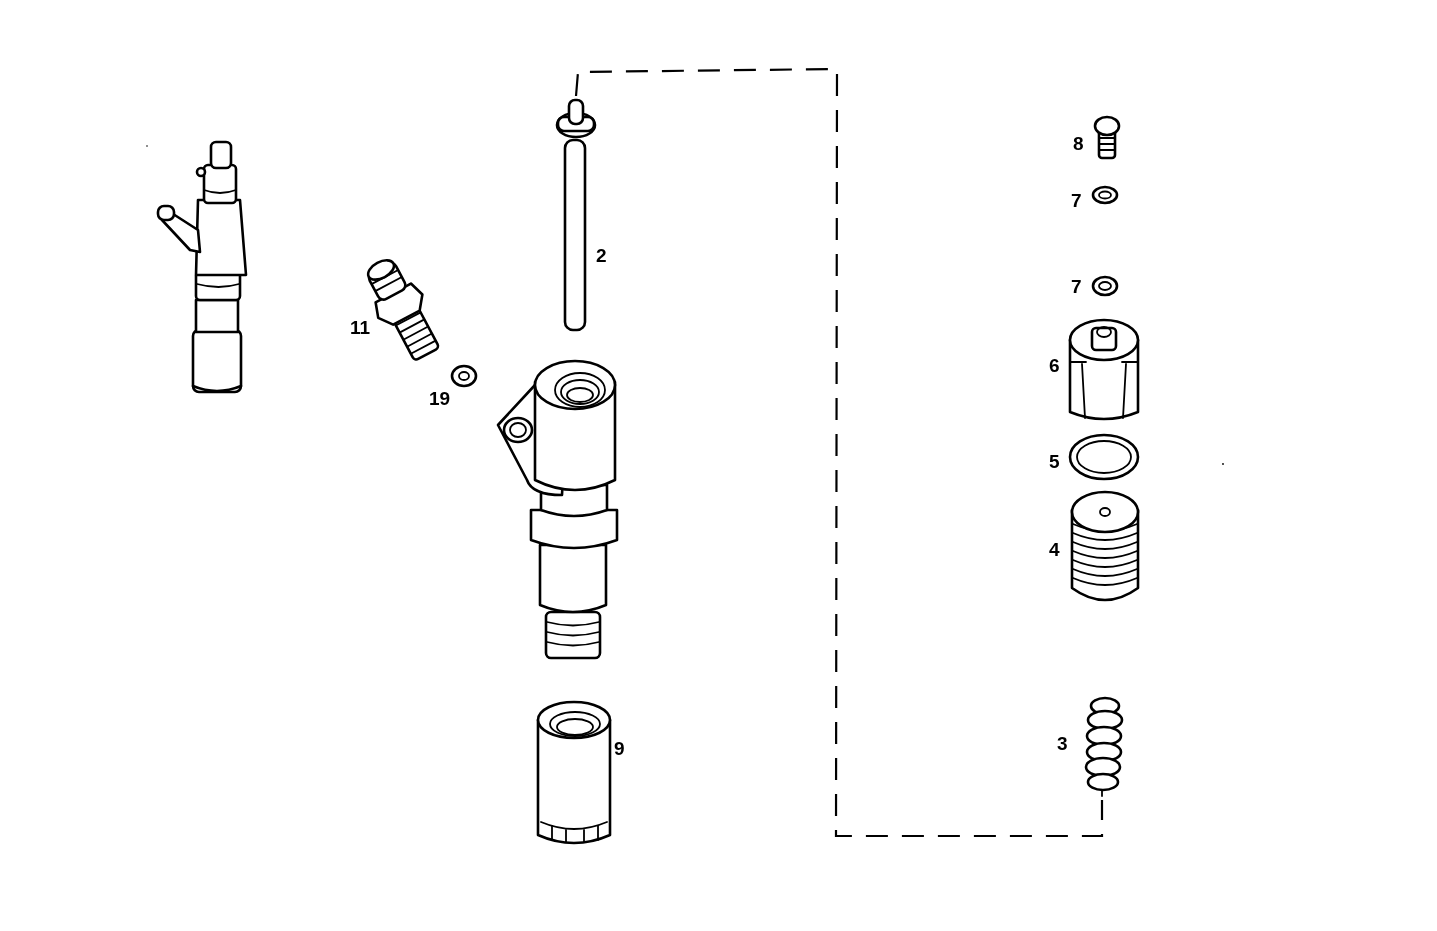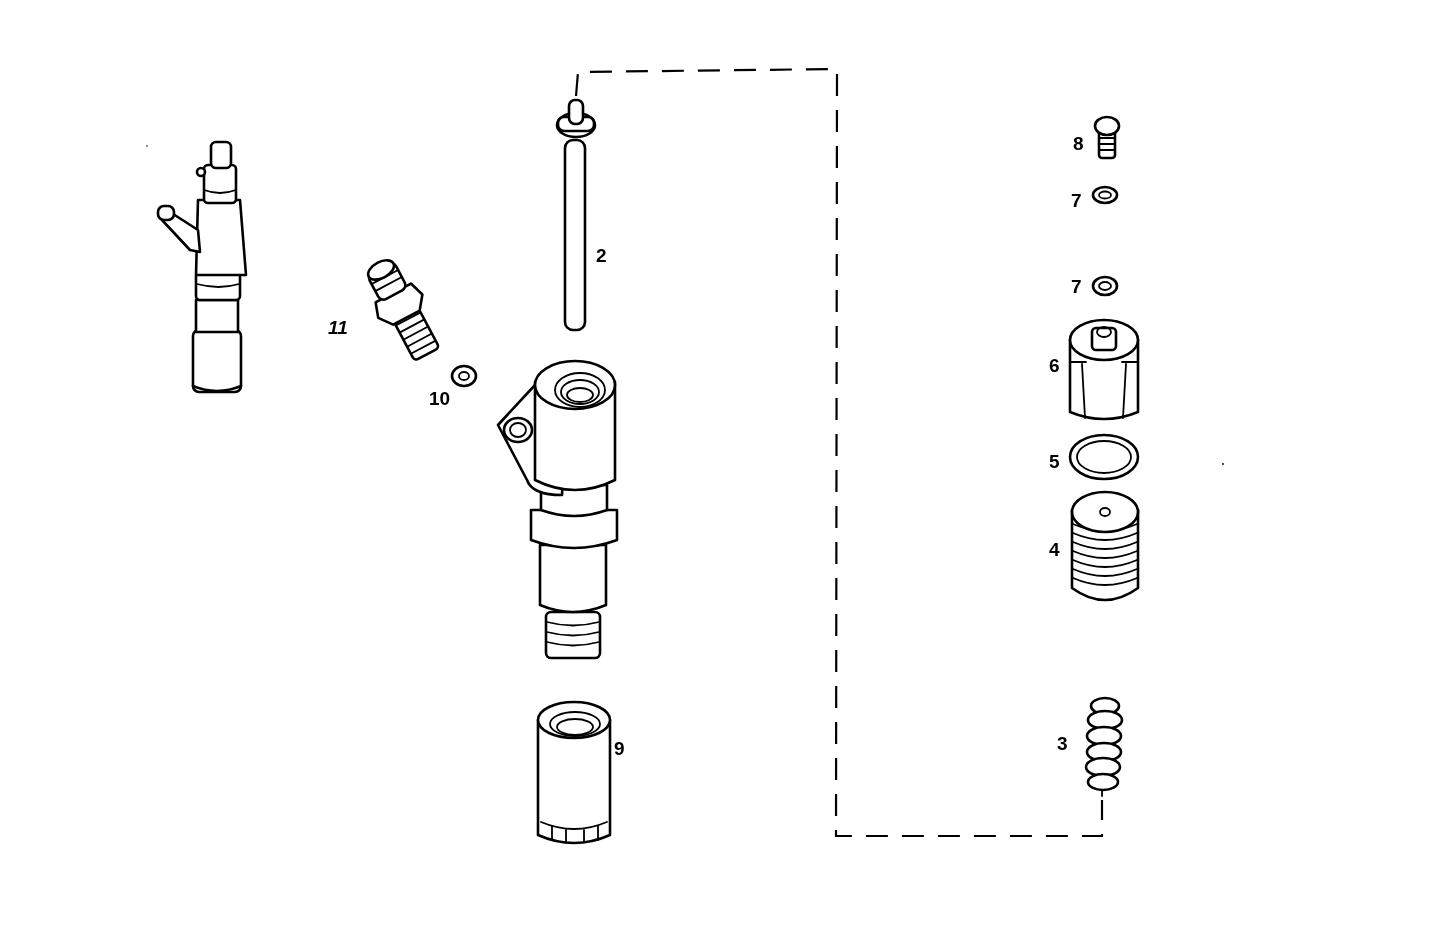--- a/index.html
+++ b/index.html
@@ -135,15 +135,15 @@
 
 <span class="callout" style="left:596px;top:246px;">2</span>
 <span class="callout" style="left:1057px;top:734px;">3</span>
 <span class="callout" style="left:1049px;top:540px;">4</span>
 <span class="callout" style="left:1049px;top:452px;">5</span>
 <span class="callout" style="left:1049px;top:356px;">6</span>
 <span class="callout" style="left:1071px;top:191px;">7</span>
 <span class="callout" style="left:1071px;top:277px;">7</span>
 <span class="callout" style="left:1073px;top:134px;">8</span>
 <span class="callout" style="left:614px;top:739px;">9</span>
-<span class="callout" style="left:429px;top:389px;">10</span>
-<span class="callout" style="left:328px;top:318px;font-style:italic;">11</span>
+<span class="callout" style="left:429px;top:389px;">19</span>
+<span class="callout" style="left:350px;top:318px;">11</span>
 </div>
 
 </body></html>

